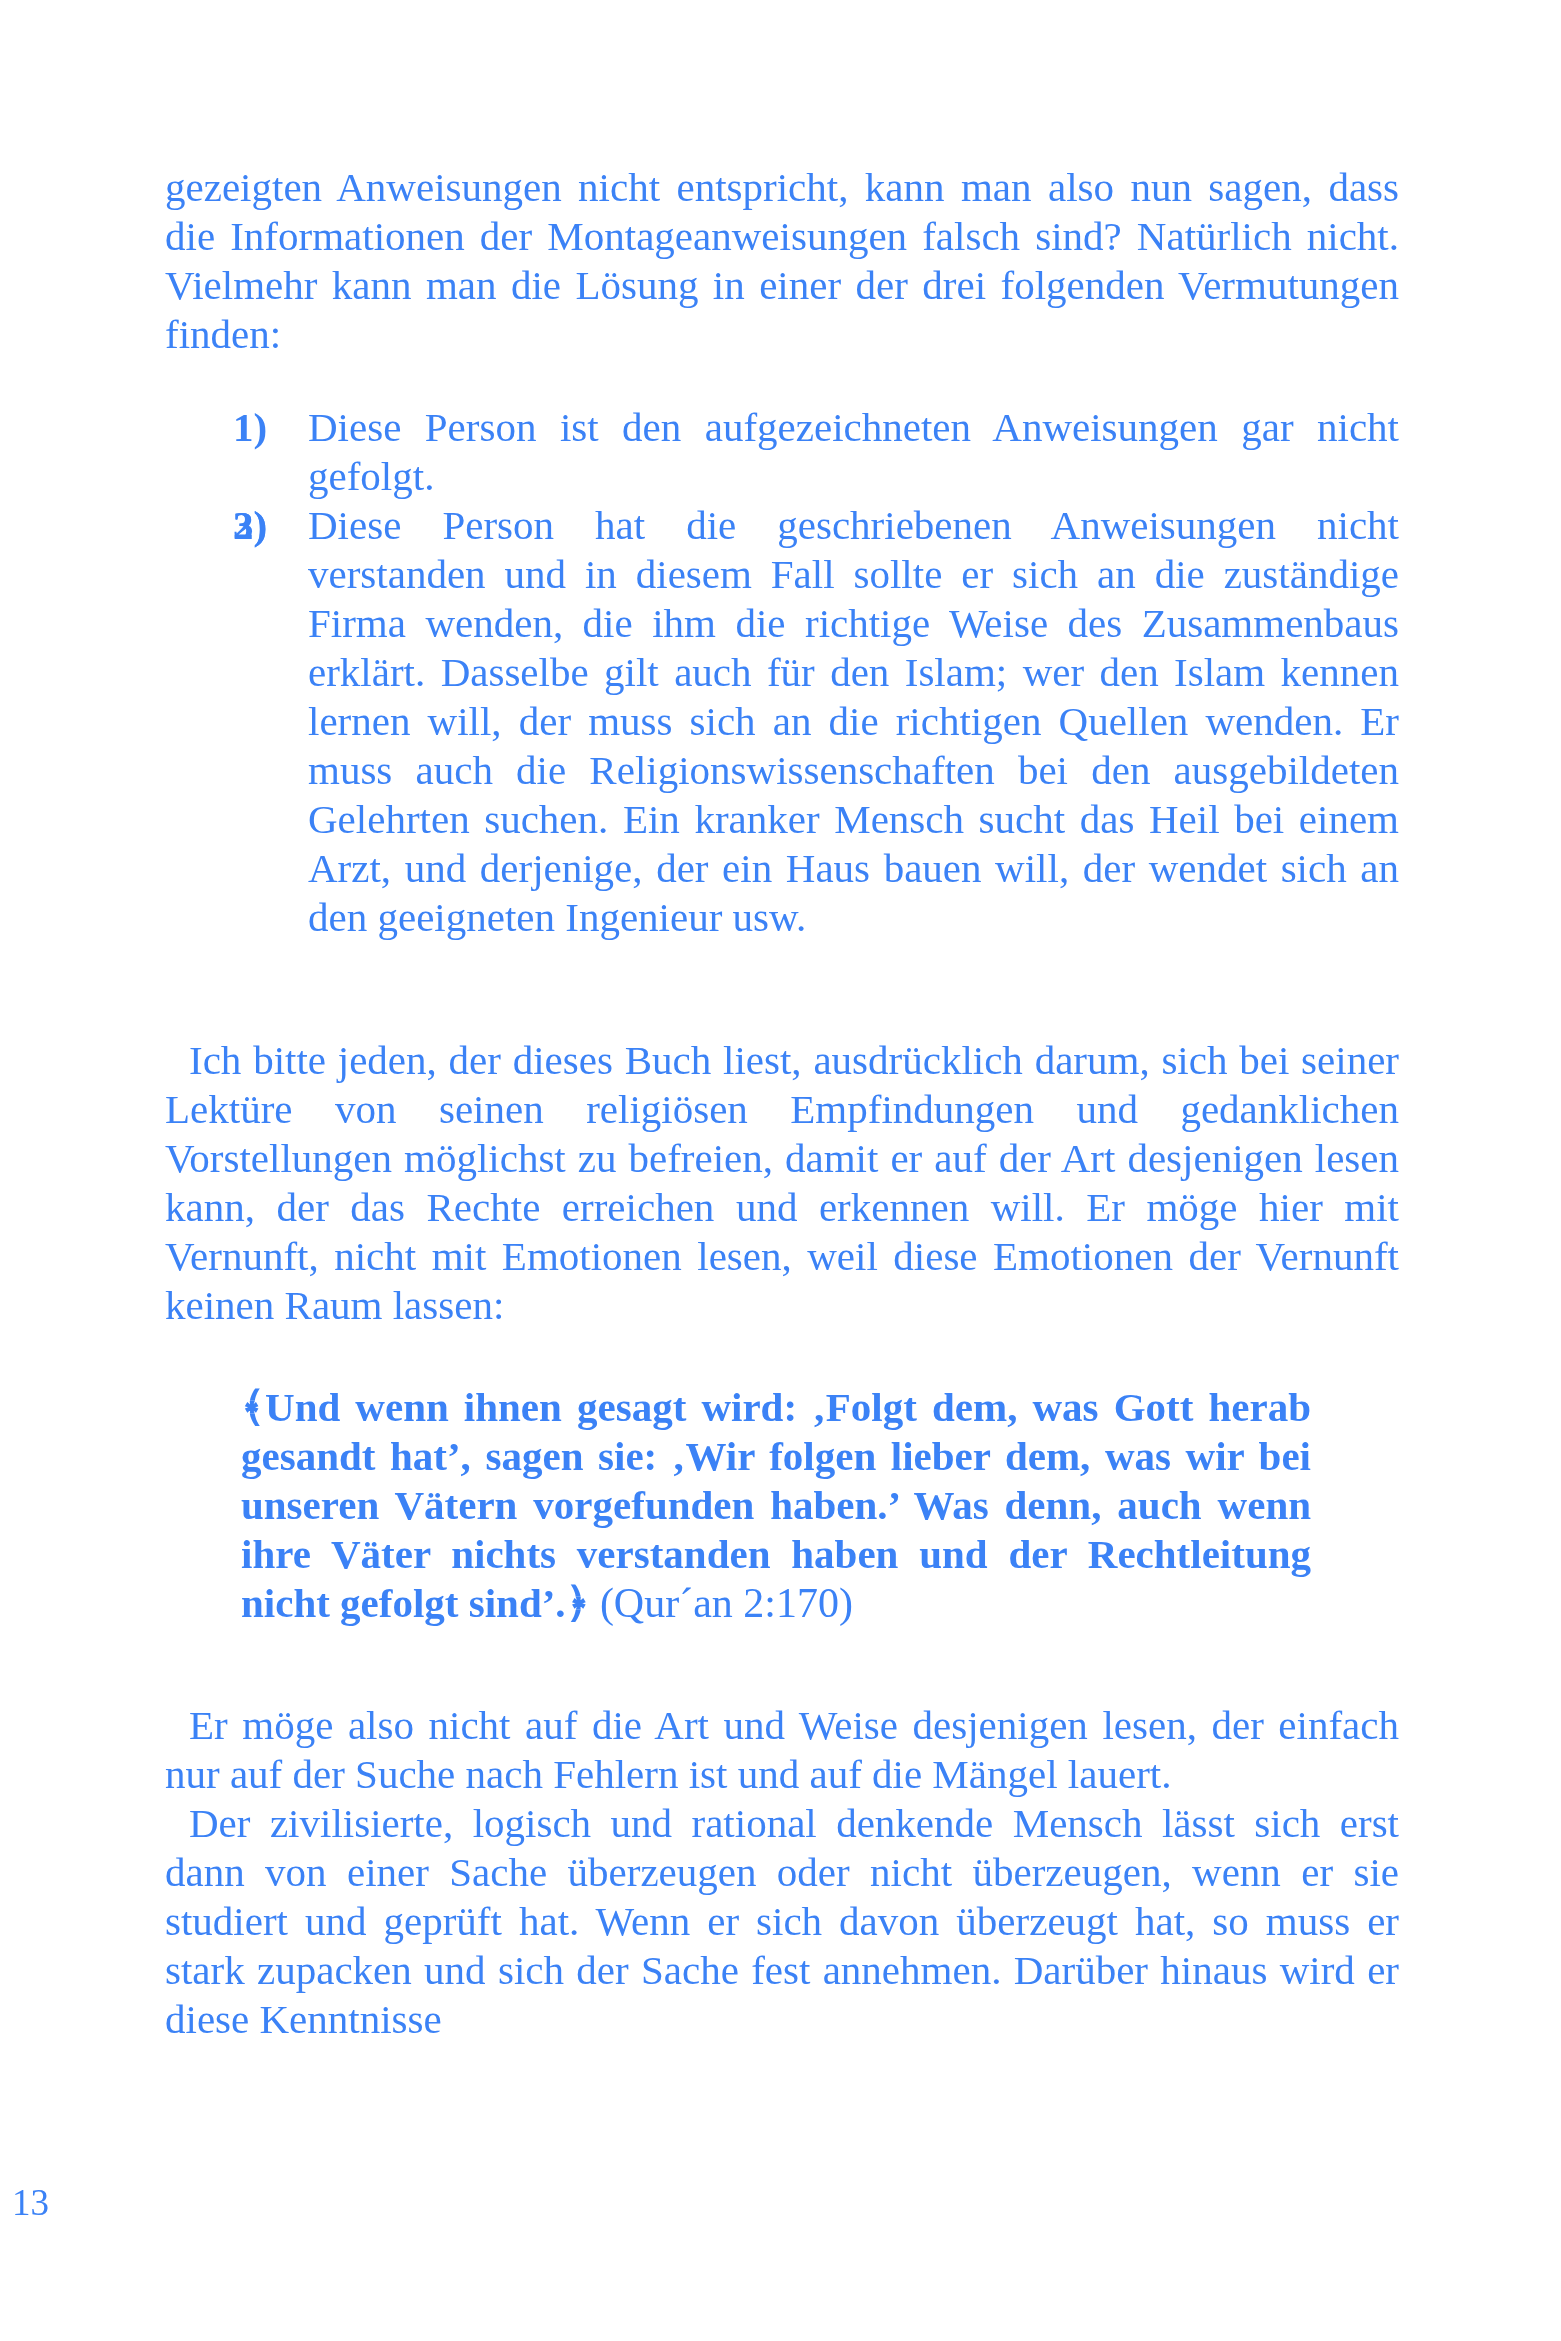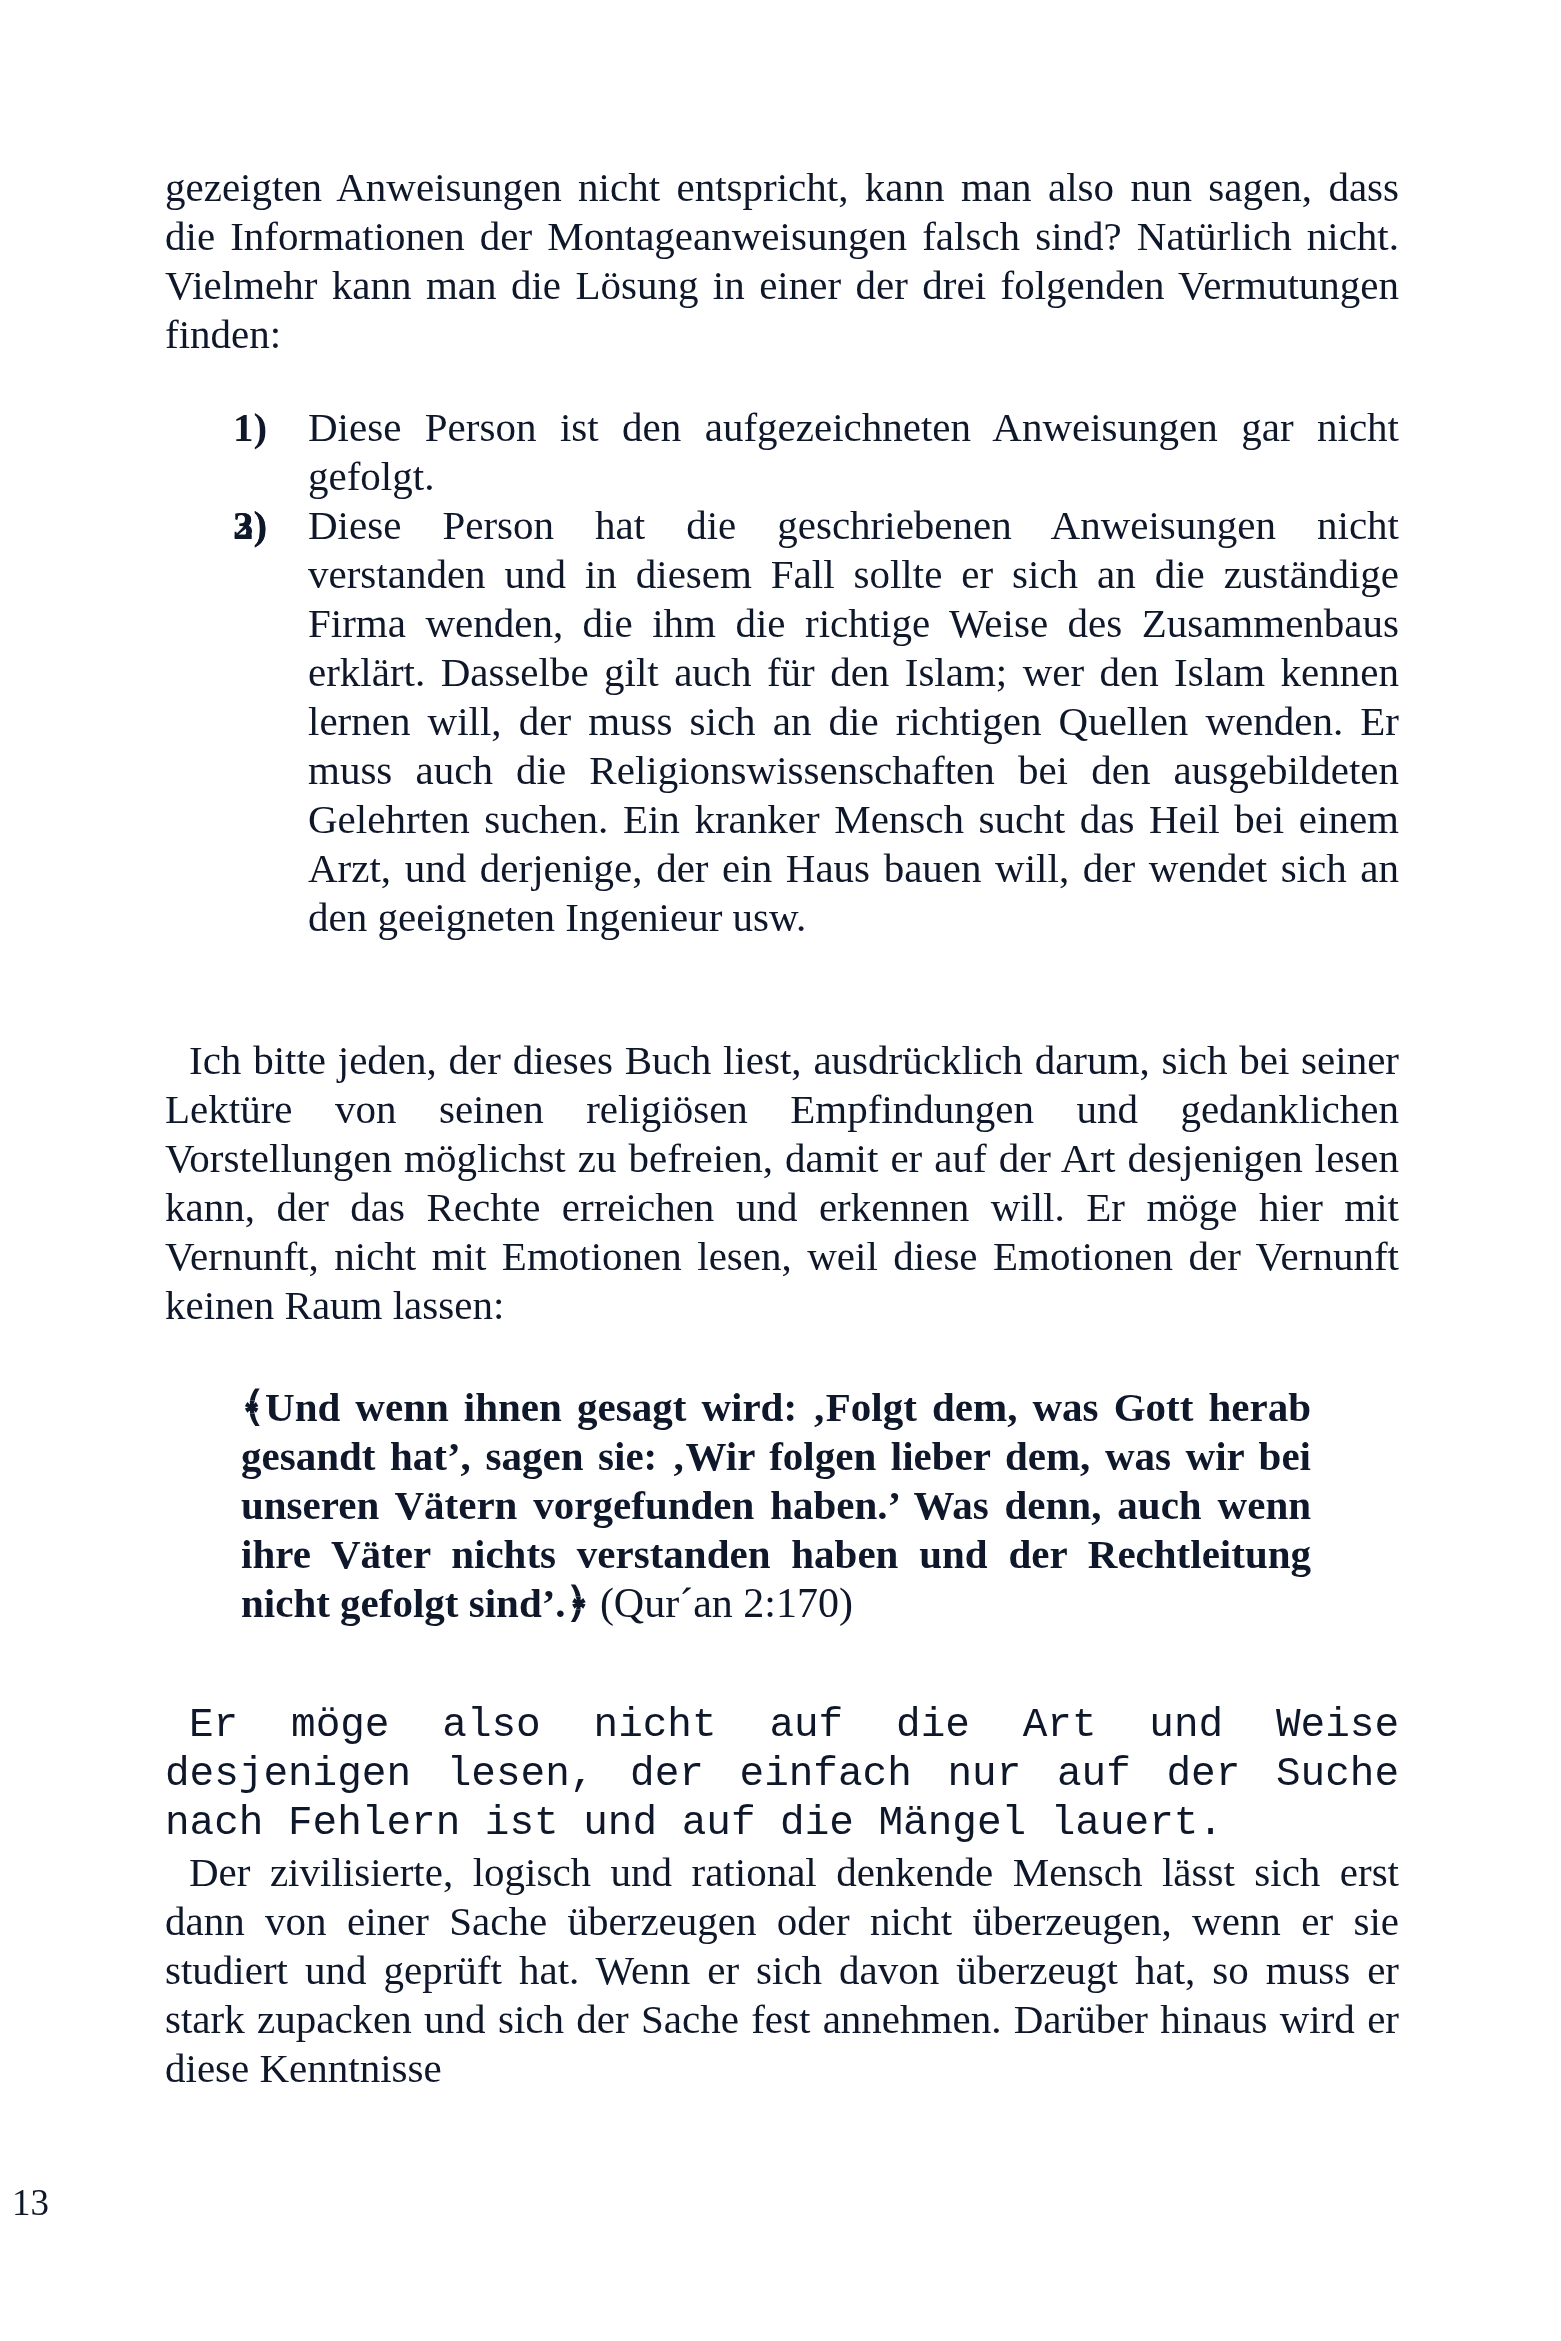--- a/index.html
+++ b/index.html
@@ -6,21 +6,21 @@
     margin: 0;
     padding: 0;
     background: #e8e8e8;
   }
   .page {
     position: relative;
     width: 1561px;
     height: 2342px;
     margin: 0 auto;
     background: #ffffff;
-    color: #0f172a;
+    color: #3b82f6;
     font-family: "Liberation Serif", "DejaVu Serif", serif;
     overflow: hidden;
   }
   .body-text {
     position: absolute;
     top: 163px;
     left: 165px;
     width: 1234px;
     font-size: 41px;
     line-height: 49px;
@@ -55,21 +55,20 @@
     font-weight: bold;
     text-align: justify;
   }
   .quote-citation {
     font-weight: normal;
     font-size: 42px;
     white-space: nowrap;
   }
   .para-reader {
     margin-top: 73px !important;
-    font-family: Liberation Mono, monospace;
   }
   .page-number {
     position: absolute;
     left: 12px;
     width: 100%;
     top: 2179px;
     text-align: left;
     font-size: 37px;
     line-height: 48px;
   }

